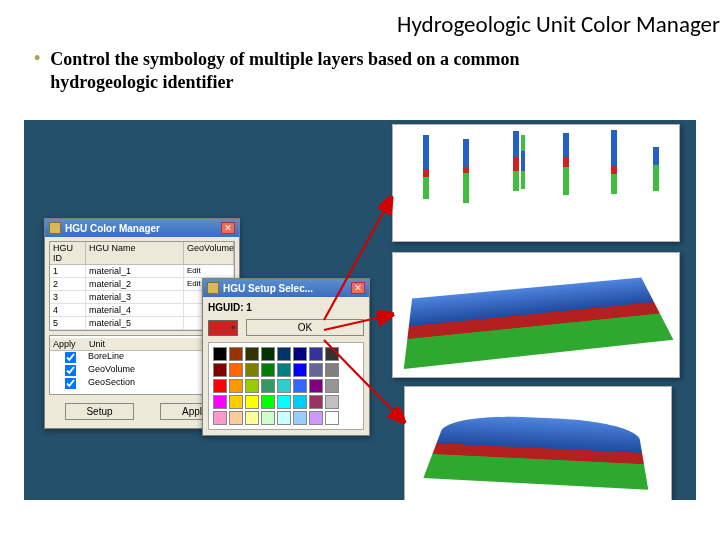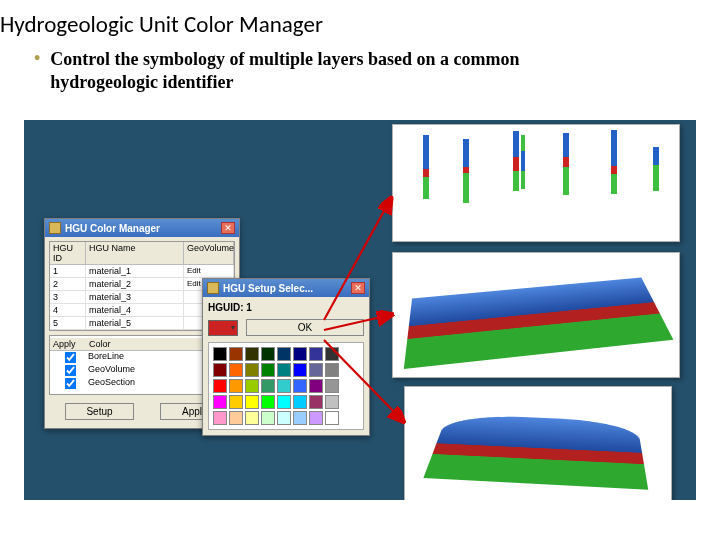--- a/index.html
+++ b/index.html
@@ -8,21 +8,21 @@
     width: 720px;
     height: 540px;
     font-family: Georgia, 'Times New Roman', serif;
     background: #fff;
     color: #000;
     overflow: hidden;
     position: relative;
   }
   .slide-title {
     font-size: 23px;
-    text-align: left;
+    text-align: right;
     margin: 10px 0 10px 0;
     font-family: Calibri, Arial, sans-serif;
   }
   .bullet-row {
     margin: 0 0 6px 34px;
     font-size: 18px;
     font-weight: bold;
     display: flex;
     align-items: flex-start;
   }
@@ -211,21 +211,21 @@
       <div class="grid-row">
         <div>5</div>
         <div>material_5</div>
         <div class="edit-cell"></div>
       </div>
     </div>
 
     <div class="layer-box">
       <div class="layer-header">
         <div>Apply</div>
-        <div>Color</div>
+        <div>Unit</div>
       </div>
       <div class="layer-row">
         <input type="checkbox" class="chk" checked="" style="">
         <span>BoreLine</span>
       </div>
       <div class="layer-row">
         <input type="checkbox" class="chk" checked="" style="">
         <span>GeoVolume</span>
       </div>
       <div class="layer-row">

